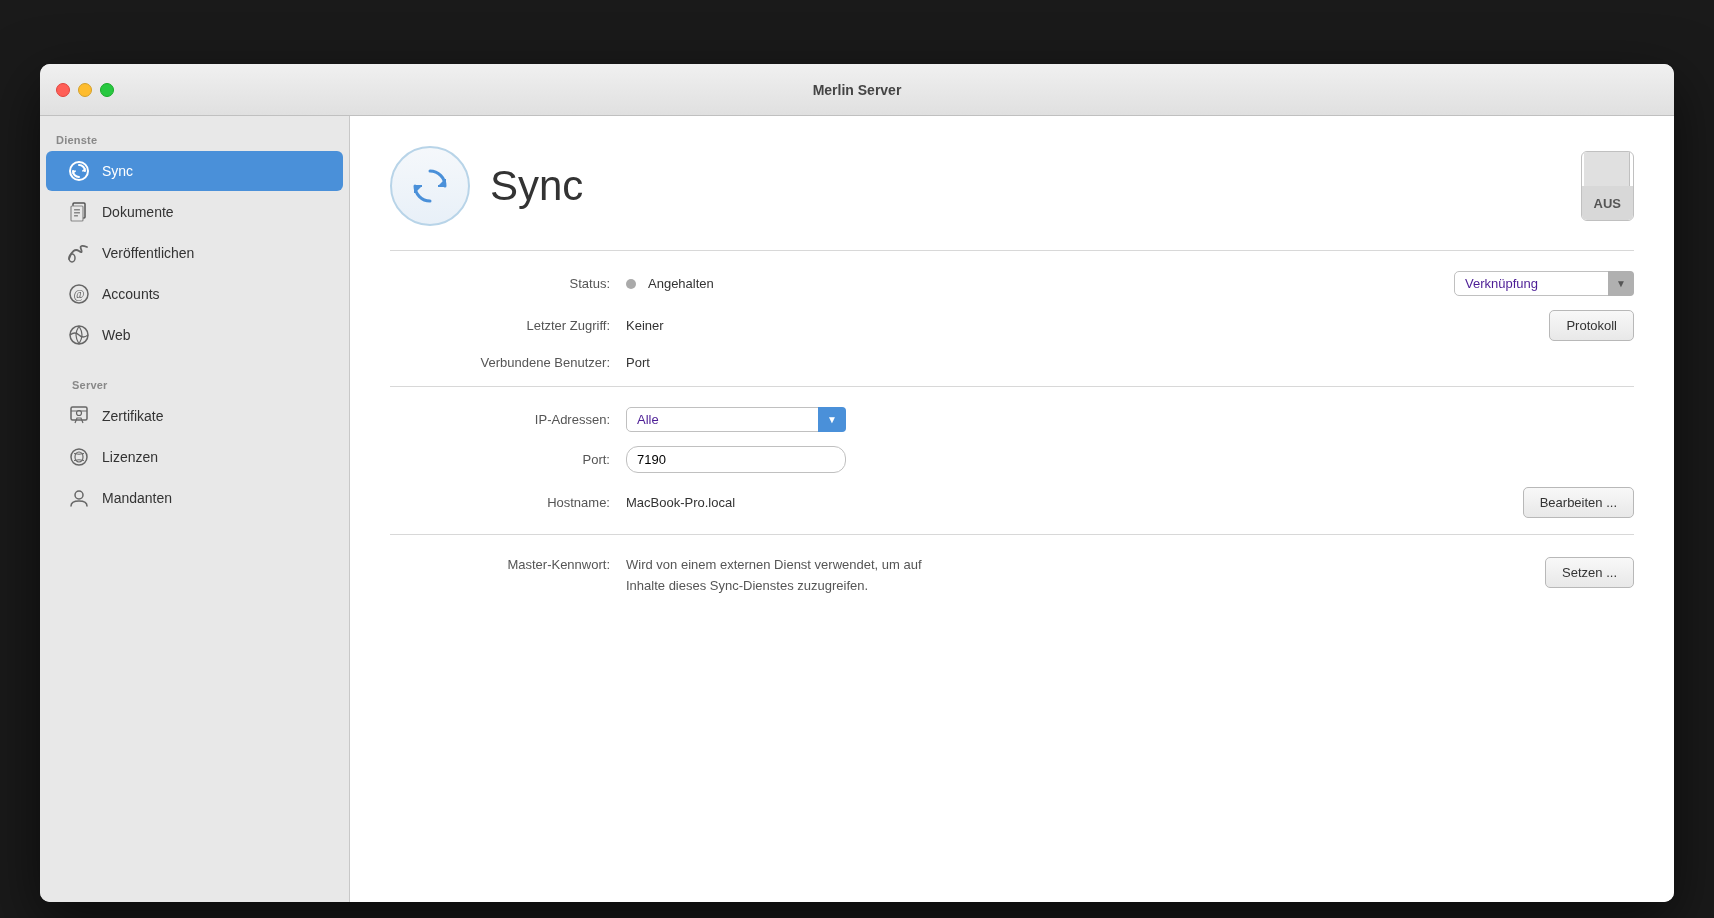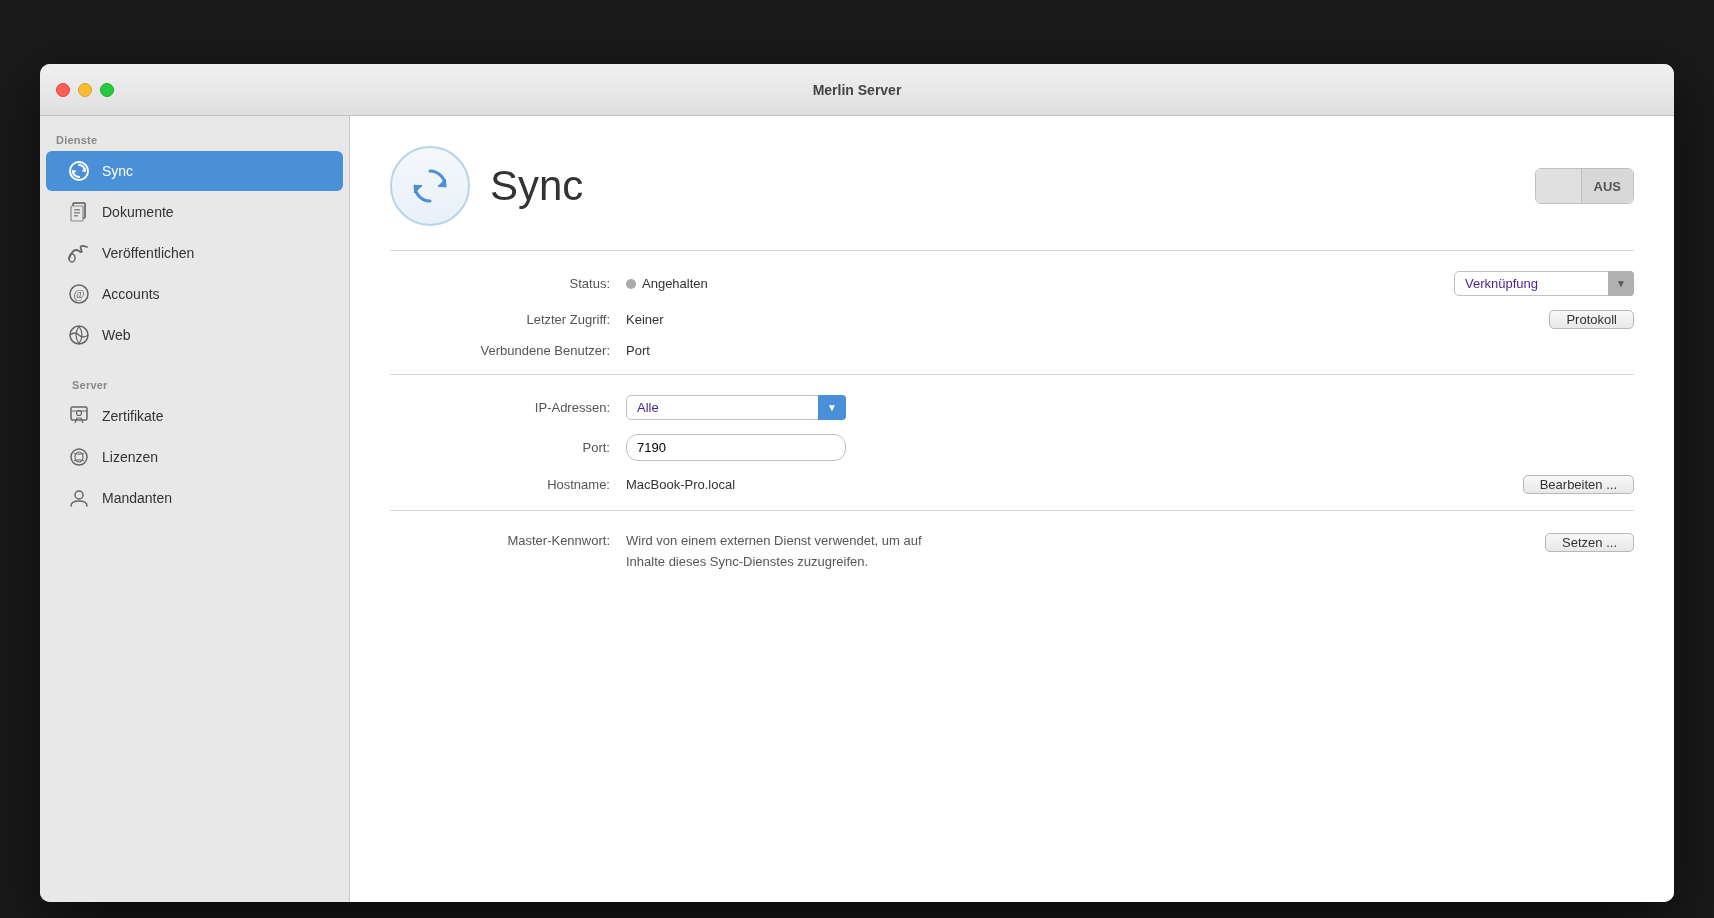--- a/index.html
+++ b/index.html
@@ -131,20 +131,21 @@
       color: #333;
     }
     .toggle-container {
       position: absolute;
       right: 0;
       display: flex;
       align-items: center;
       border: 1px solid #c0c0c0;
       border-radius: 6px;
       overflow: hidden;
+      flex-direction: column;
     }
     .toggle-track {
       width: 46px;
       height: 34px;
       background: #e0e0e0;
       border-right: 1px solid #c0c0c0;
     }
     .toggle-label-off {
       font-size: 13px;
       font-weight: 600;
@@ -164,21 +165,21 @@
       text-align: right;
       font-size: 13px;
       color: #555;
       font-weight: 500;
     }
     .info-value {
       font-size: 13px;
       color: #333;
       display: flex;
       align-items: center;
-      gap: 6px;
+      gap: 12px;
     }
     .status-dot {
       width: 10px;
       height: 10px;
       border-radius: 50%;
       background: #aaa;
       flex-shrink: 0;
     }
     select.dropdown {
       appearance: none;
@@ -193,21 +194,21 @@
       width: 180px;
     }
     .dropdown-wrapper {
       position: relative;
       display: inline-block;
     }
     .btn {
       background: linear-gradient(to bottom, #f8f8f8, #e8e8e8);
       border: 1px solid #b8b8b8;
       border-radius: 5px;
-      padding: 1px 16px;
+      padding: 7px 16px;
       font-size: 13px;
       color: #333;
       cursor: pointer;
     }
     input[type="text"].port-input {
       border: 1px solid #c0c0c0;
       border-radius: 12px;
       padding: 5px 10px;
       font-size: 13px;
       width: 220px;

